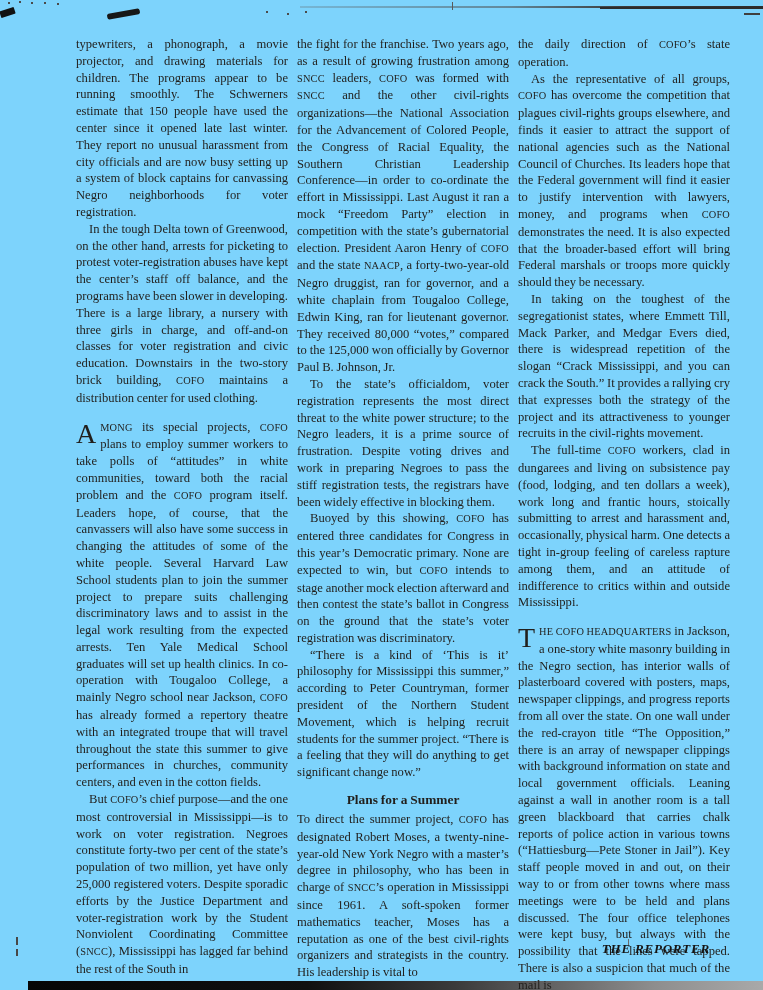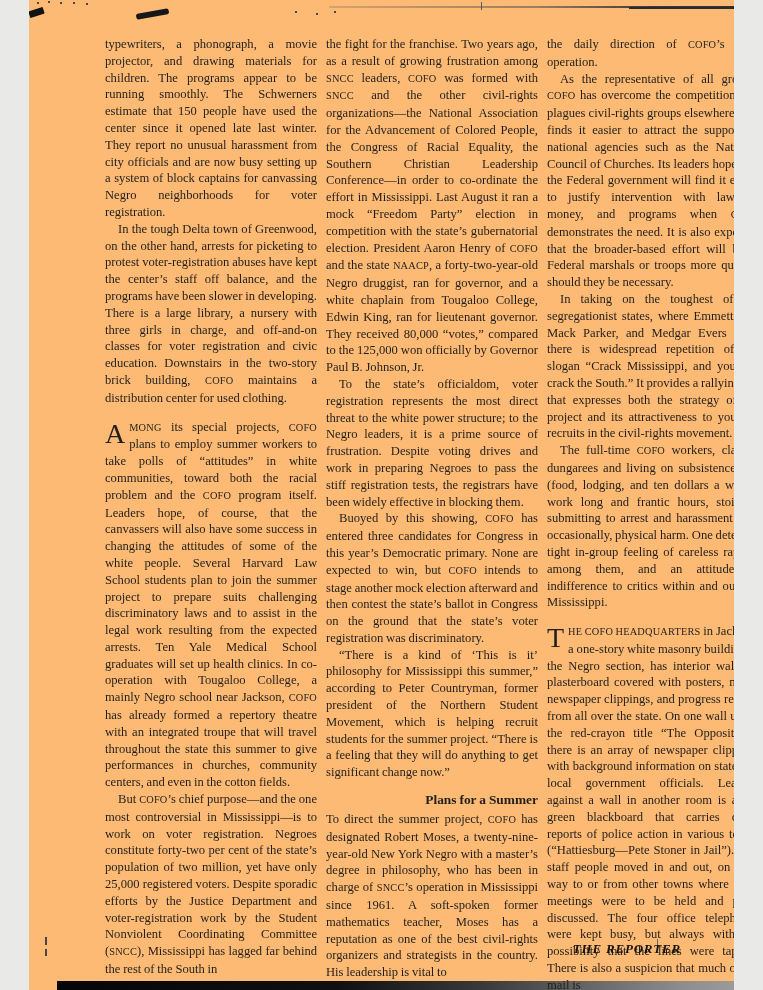--- a/index.html
+++ b/index.html
@@ -1,35 +1,35 @@
 <!DOCTYPE html>
 <html lang="en"><head>
 <meta charset="utf-8">
 <style>
   html,body{margin:0;padding:0;background:#e9e9e7;}
   .page{
-    position:relative;width:667px;height:990px;margin:0 auto;
-    background:#fdba74;overflow:hidden;
-    font-family:"Liberation Serif", serif;color:#211f1c;padding-left:38px;
+    position:relative;width:763px;height:990px;margin:0 auto;
+    background:#7dd3fc;overflow:hidden;
+    font-family:"Liberation Serif", serif;color:#211f1c;
   }
   .columns{
     position:absolute;left:76px;top:36px;width:656px;
     display:flex;gap:9px;
   }
   .col{
     width:212px;flex:0 0 212px;
     font-size:12.6px;line-height:16.8px;
     text-align:justify;word-spacing:-0.4px;hyphens:auto;
   }
   .col p{margin:0;}
   .col p.indent{text-indent:13px;}
   .col p.section{margin-top:12px;}
   .subhead{
     margin:11px 0 3px 0;font-size:13.4px;font-weight:bold;
-    text-align:right;line-height:16px;
+    text-align:center;line-height:16px;
   }
   .dropcap{
     float:left;font-size:28px;line-height:25px;
     padding:2px 4px 0 0;
   }
   .sc{font-size:0.82em;letter-spacing:0.2px;}
   .footer{
     position:absolute;right:53px;top:941px;
     font-weight:bold;font-style:italic;font-size:13px;
     letter-spacing:0.8px;color:#151413;

